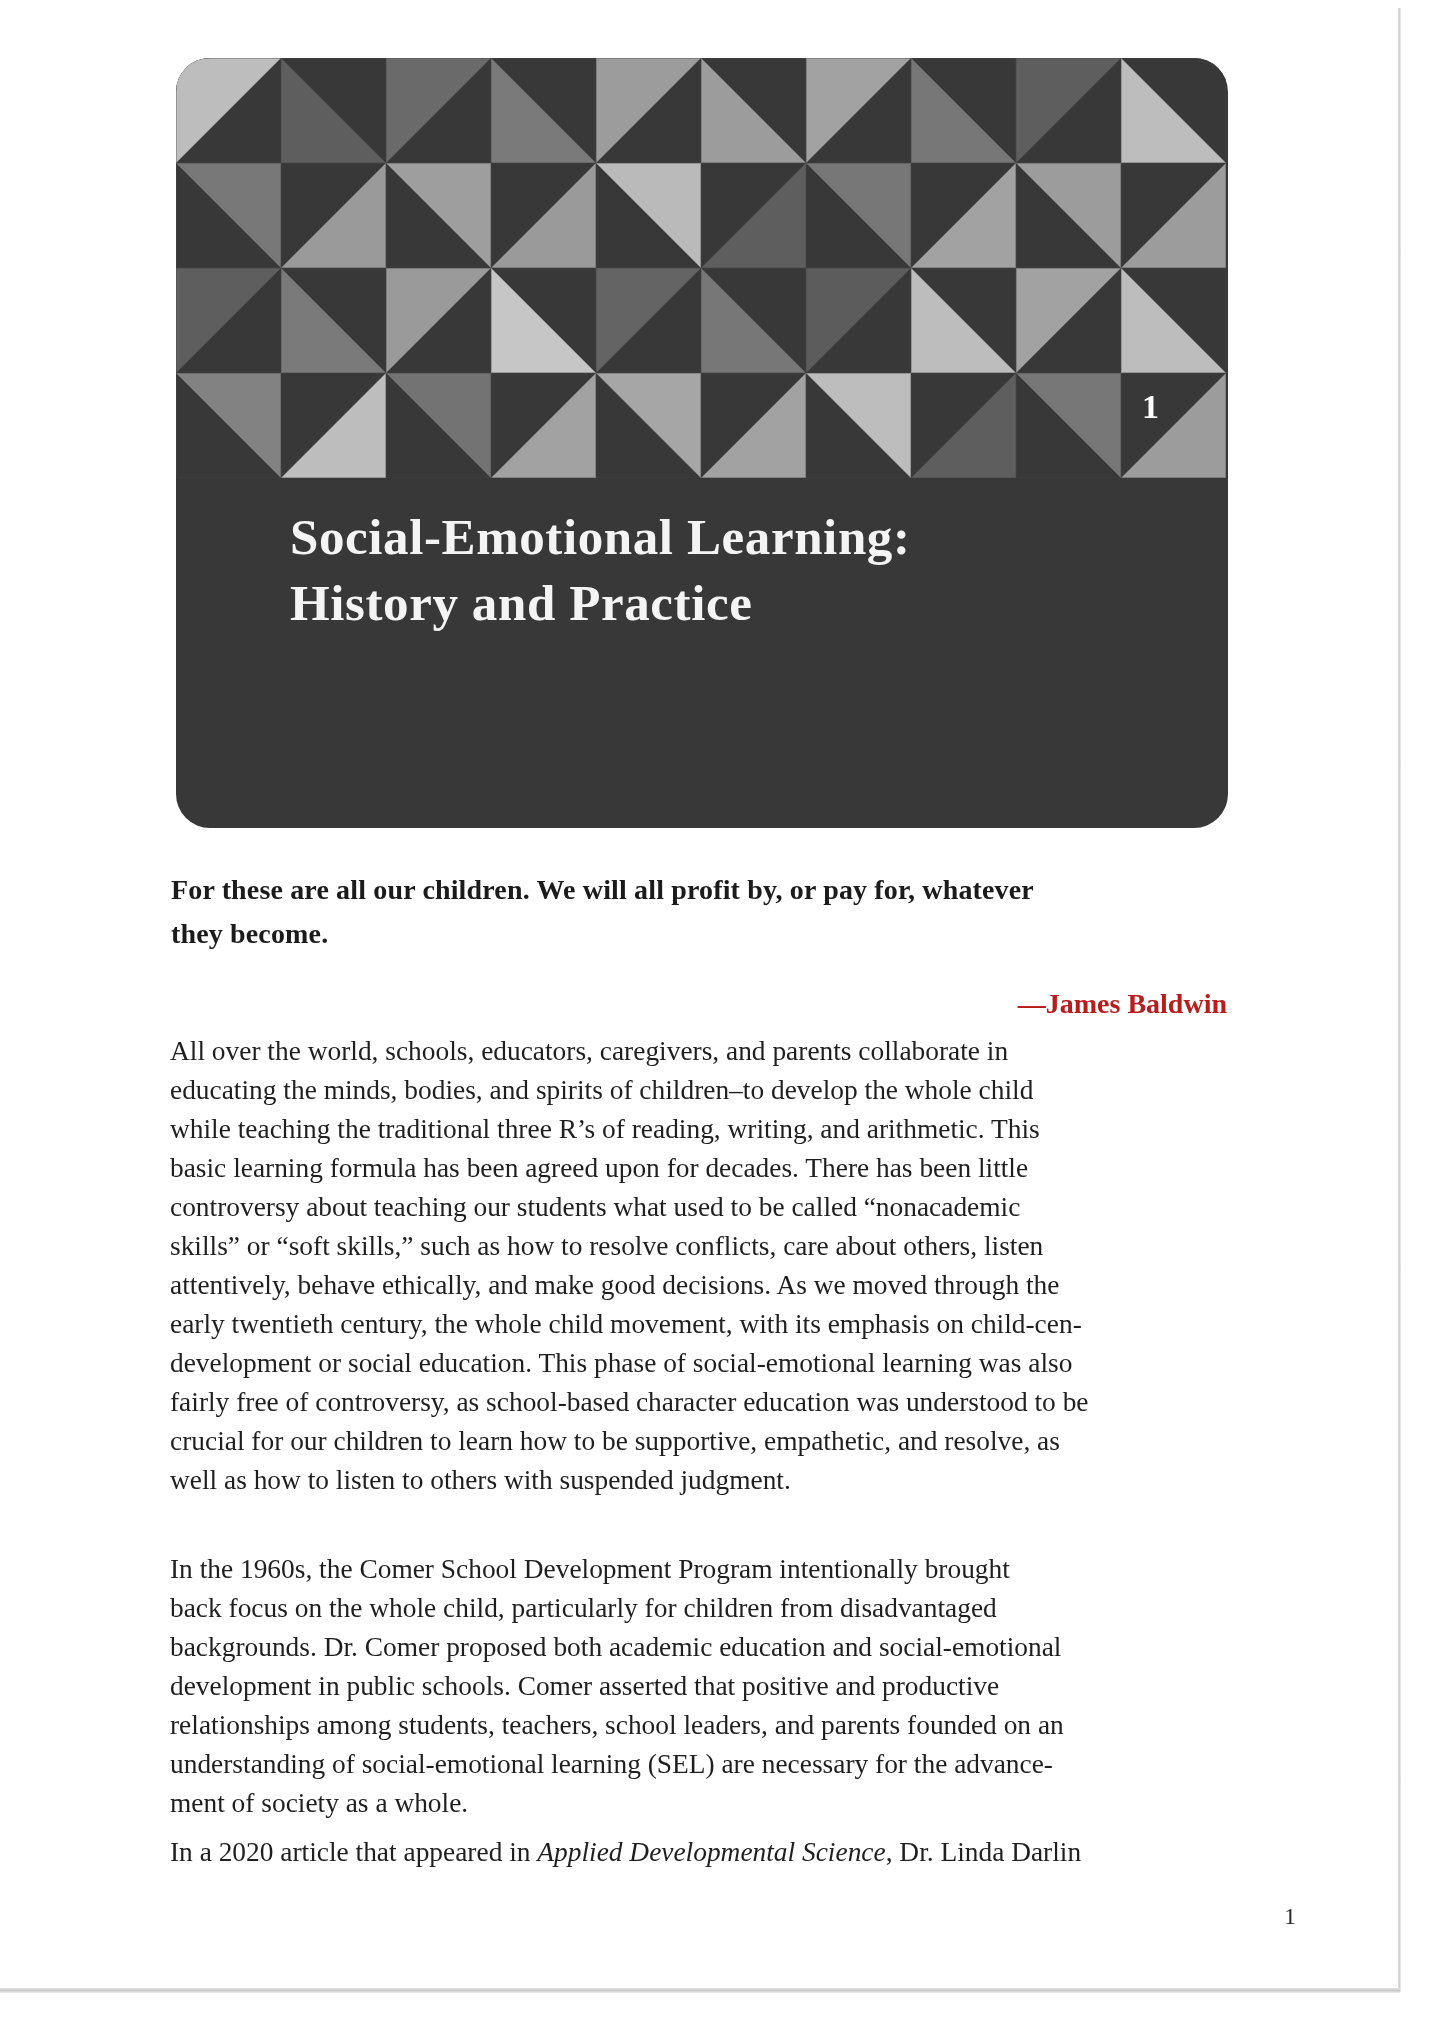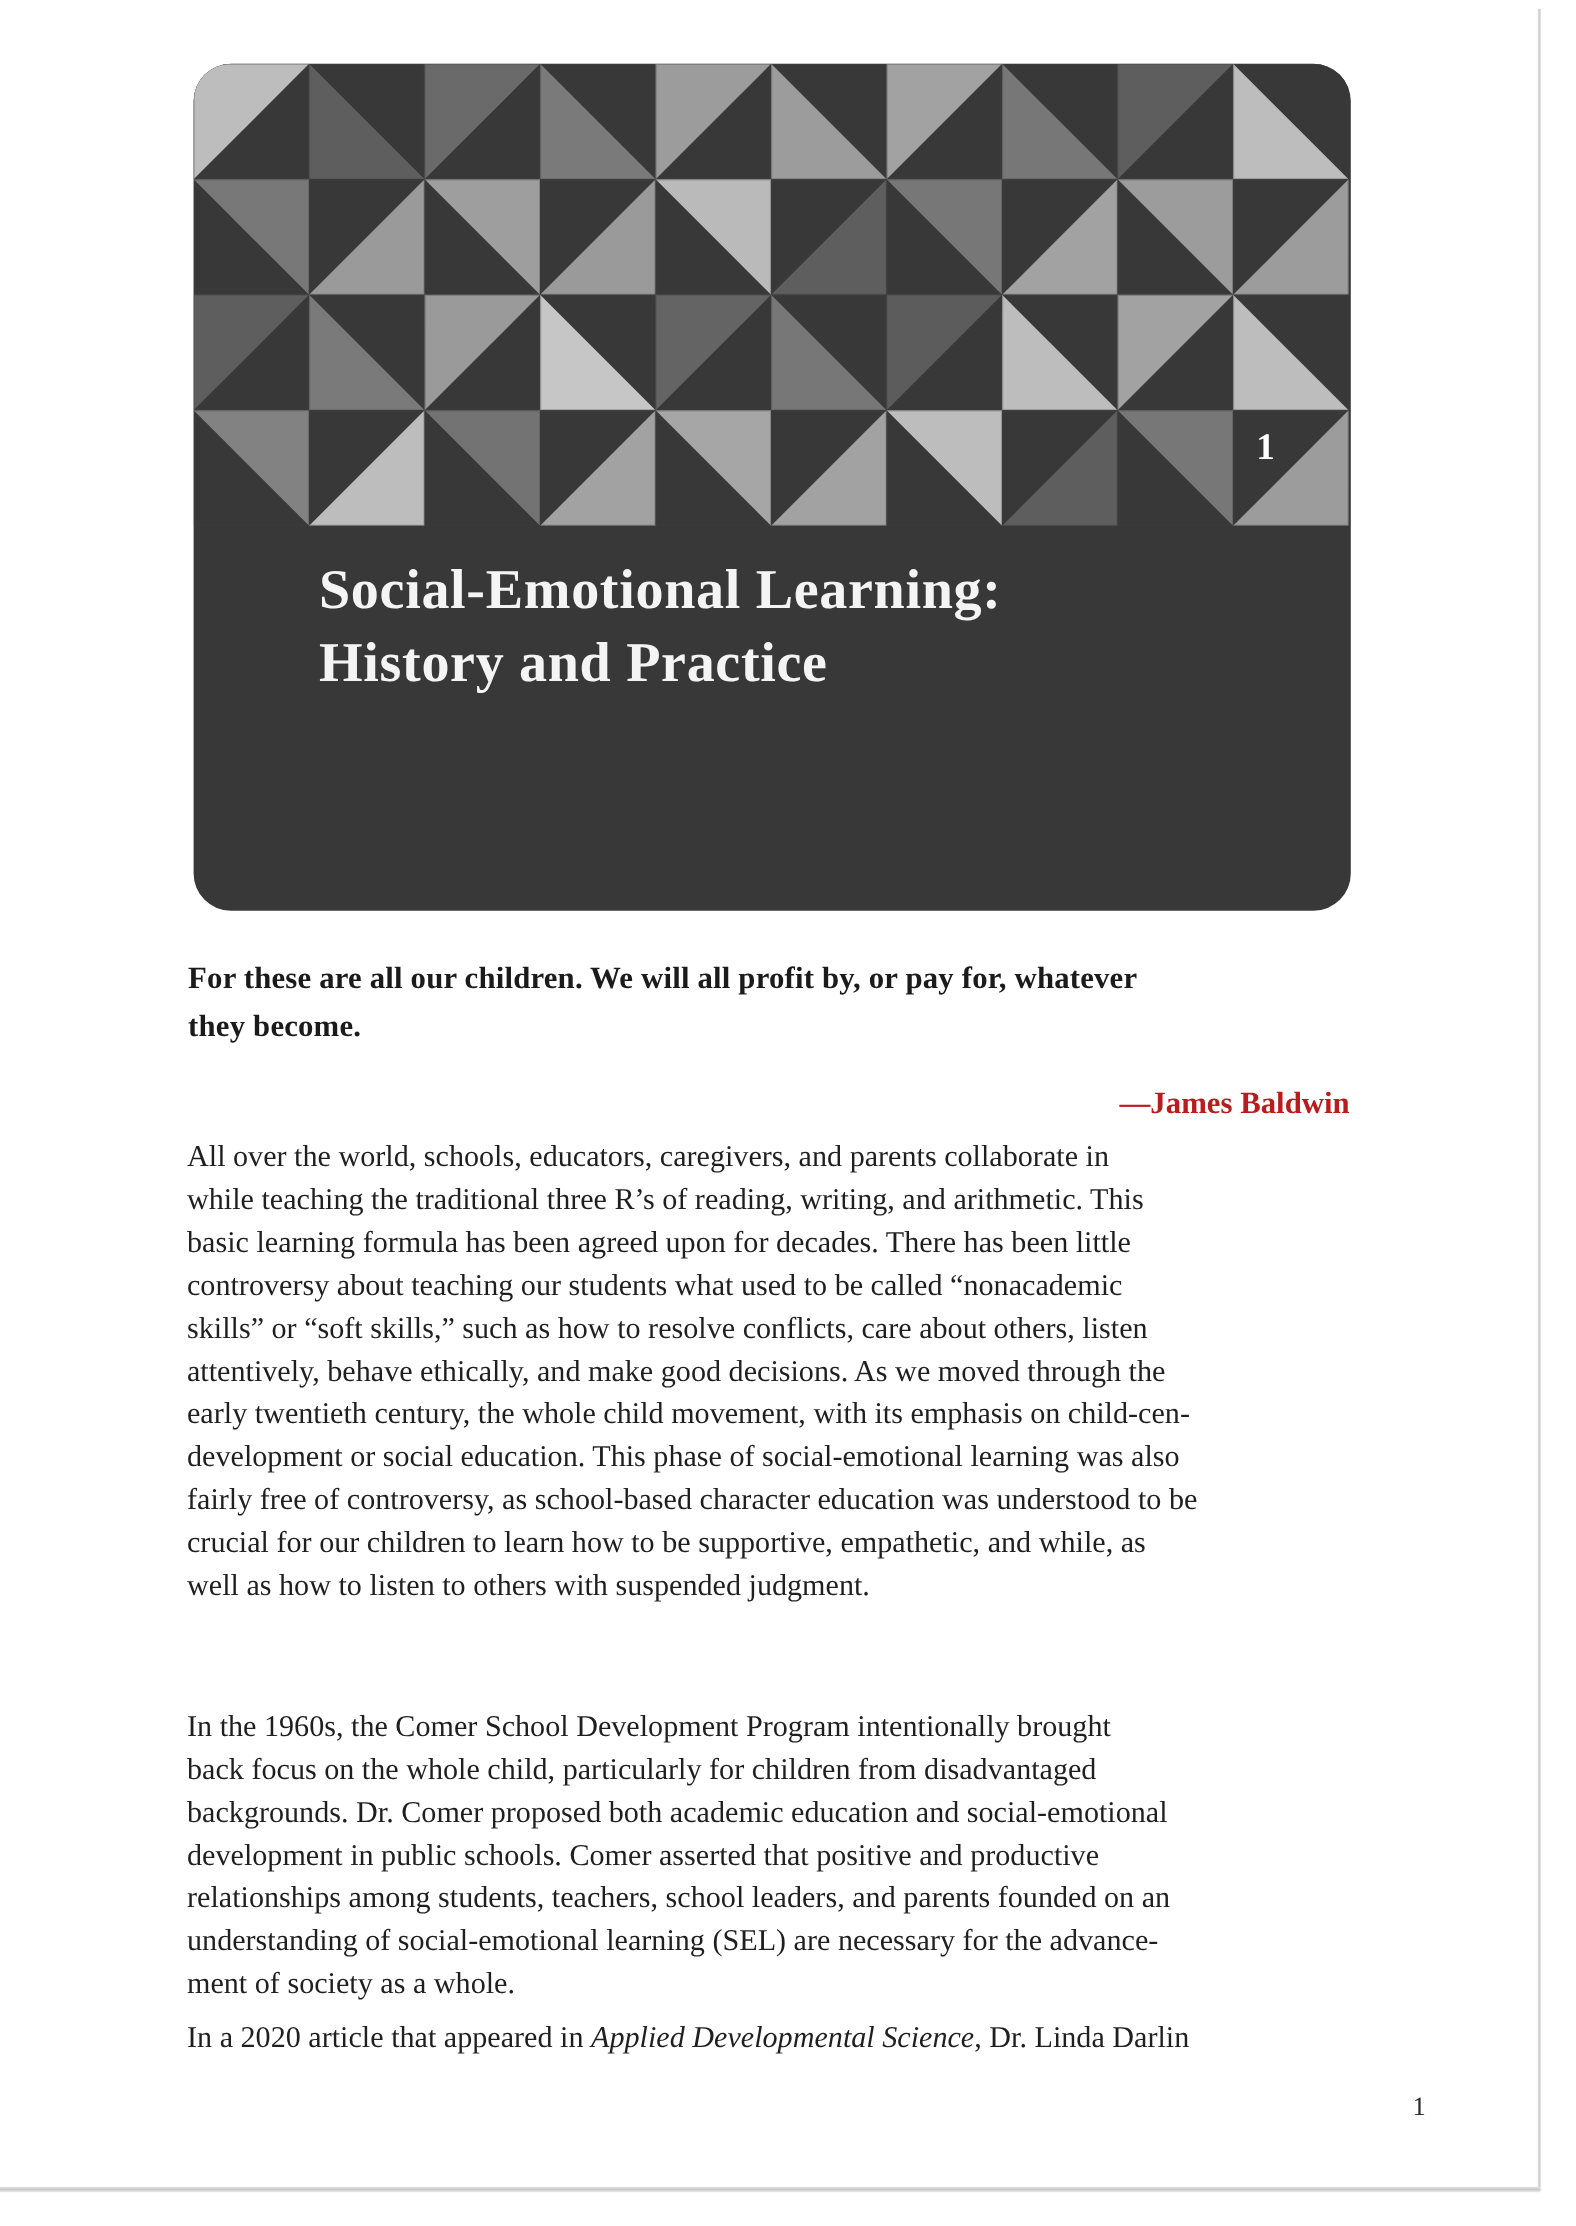--- a/index.html
+++ b/index.html
@@ -187,29 +187,30 @@
 </div>
 
 <div class="epigraph">
   <div class="line">For these are all our children. We will all profit by, or pay for, whatever</div>
   <div class="line">they become.</div>
 </div>
 <div class="attribution">—James Baldwin</div>
 
 <div class="para" id="para1" style="top:1032px;">
     <div class="line">All over the world, schools, educators, caregivers, and parents collaborate in</div>
+    <div class="line">educating the minds, bodies, and spirits of children–to develop the whole child</div>
     <div class="line">while teaching the traditional three R’s of reading, writing, and arithmetic. This</div>
     <div class="line">basic learning formula has been agreed upon for decades. There has been little</div>
     <div class="line">controversy about teaching our students what used to be called “nonacademic</div>
     <div class="line">skills” or “soft skills,” such as how to resolve conflicts, care about others, listen</div>
     <div class="line">attentively, behave ethically, and make good decisions. As we moved through the</div>
     <div class="line">early twentieth century, the whole child movement, with its emphasis on child-cen-</div>
     <div class="line">development or social education. This phase of social-emotional learning was also</div>
     <div class="line">fairly free of controversy, as school-based character education was understood to be</div>
-    <div class="line">crucial for our children to learn how to be supportive, empathetic, and while, as</div>
+    <div class="line">crucial for our children to learn how to be supportive, empathetic, and resolve, as</div>
     <div class="line">well as how to listen to others with suspended judgment.</div>
   </div>
 <div class="para" id="para2" style="top:1550px;">
     <div class="line">In the 1960s, the Comer School Development Program intentionally brought</div>
     <div class="line">back focus on the whole child, particularly for children from disadvantaged</div>
     <div class="line">backgrounds. Dr. Comer proposed both academic education and social-emotional</div>
     <div class="line">development in public schools. Comer asserted that positive and productive</div>
     <div class="line">relationships among students, teachers, school leaders, and parents founded on an</div>
     <div class="line">understanding of social-emotional learning (SEL) are necessary for the advance-</div>
     <div class="line">ment of society as a whole.</div>

